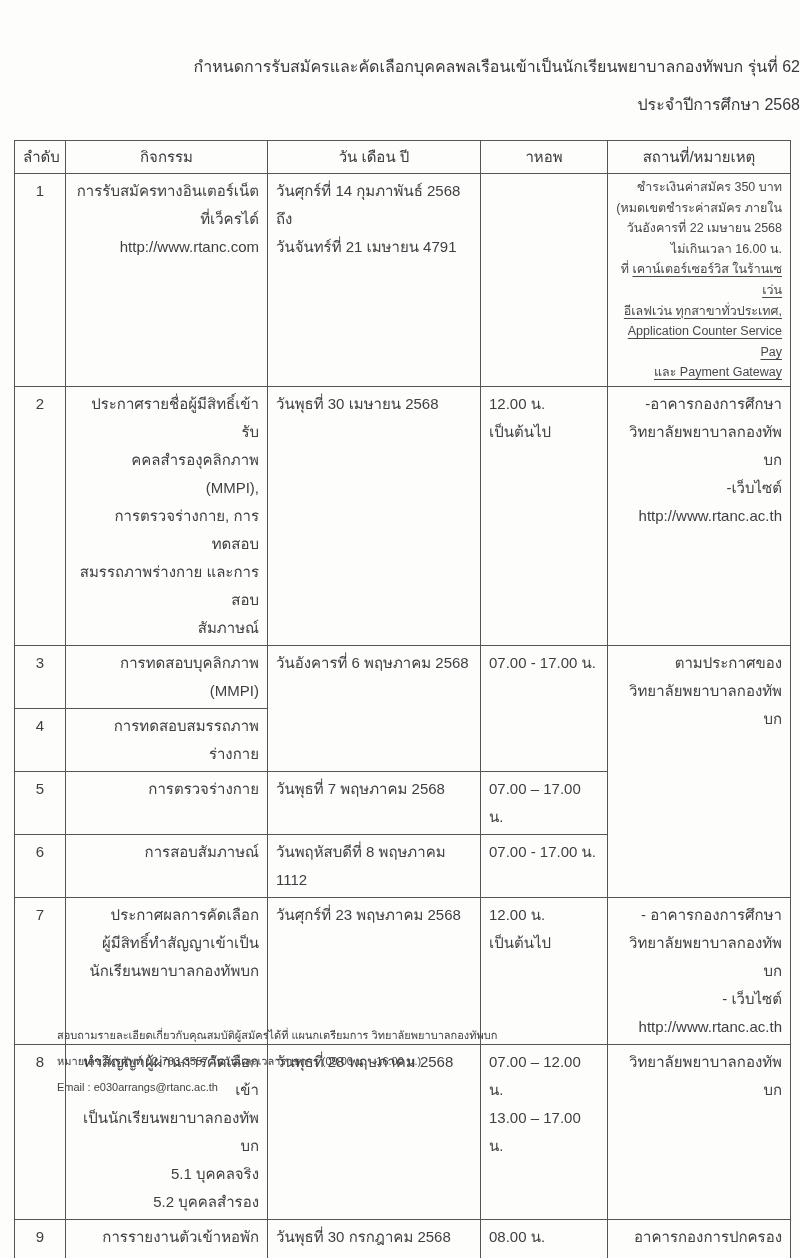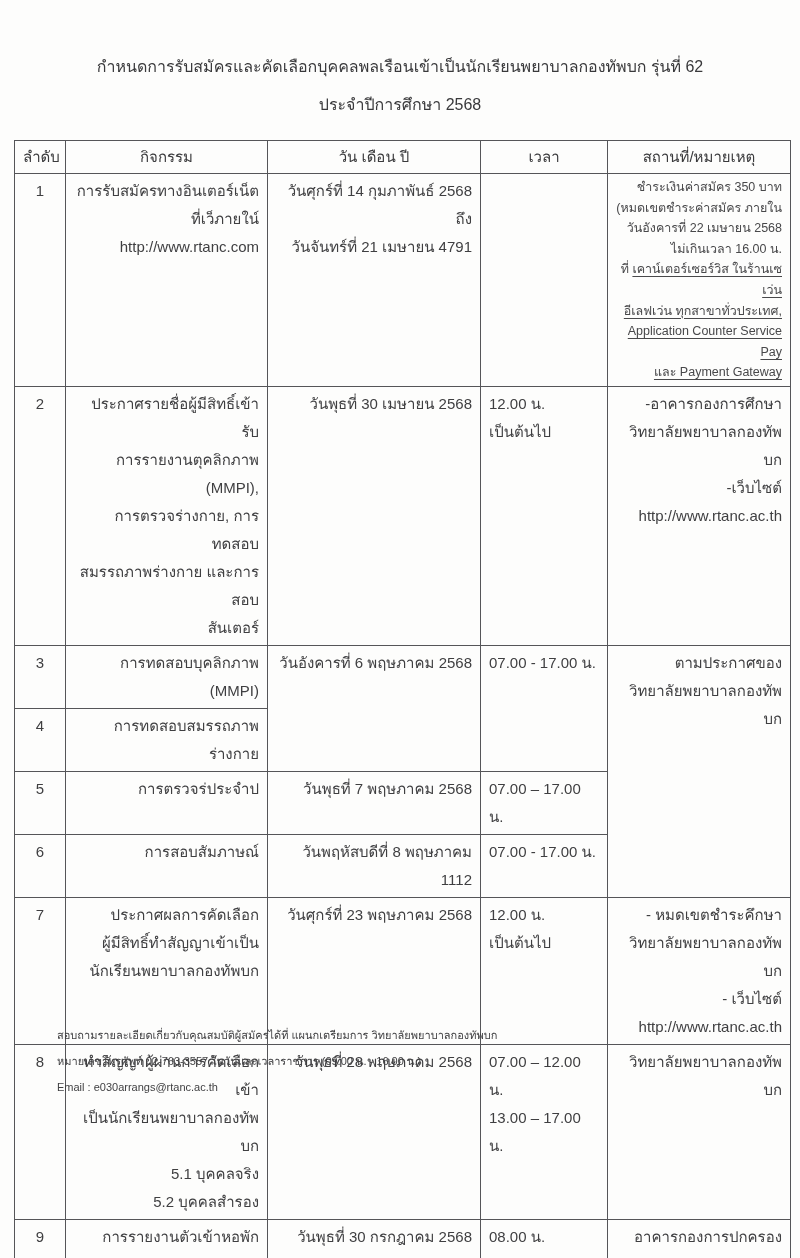--- a/index.html
+++ b/index.html
@@ -14,21 +14,21 @@
     background: #fdfdfc;
     font-family: "Liberation Sans", "DejaVu Sans", sans-serif;
     color: #3f3f41;
     overflow: hidden;
   }
   .title-block {
     position: absolute;
     top: 48px;
     left: 0;
     width: 100%;
-    text-align: center;
+    text-align: right;
     font-size: 16px;
     line-height: 38px;
     color: #39393b;
   }
   table.schedule {
     position: absolute;
     top: 140px;
     left: 14px;
     width: 776px;
     border-collapse: collapse;
@@ -45,21 +45,21 @@
   }
   .schedule th {
     text-align: center;
     vertical-align: middle;
     height: 26px;
     line-height: 22px;
     color: #3a3a3c;
   }
   .c-no   { text-align: center; }
   .c-act  { text-align: right; padding-left: 11px; }
-  .c-date { text-align: right; }
+  .c-date { text-align: left; }
   .c-time { text-align: left; }
   .c-rem  { text-align: right; padding-left: 9px; line-height: 29px; }
   .small-rem {
     font-size: 12.5px;
     line-height: 20.6px;
     padding-top: 6px;
     color: #48484a;
   }
   .small-rem .tl { line-height: 20.6px; }
   .u-lines .tl, .ul { text-decoration: underline; text-underline-offset: 3px; }
@@ -99,29 +99,29 @@
       <col style="width:202px">
       <col style="width:213px">
       <col style="width:127px">
       <col style="width:183px">
     </colgroup>
     <tbody>
         <tr>
       <th>ลำดับ</th>
       <th>กิจกรรม</th>
       <th>วัน เดือน ปี</th>
-      <th>เวลา</th>
+      <th>าหอพ</th>
       <th>สถานที่/หมายเหตุ</th>
     </tr>
 
     <tr class="h1">
       <td class="c-no">1</td>
       <td class="c-act">
             <div class="tl">การรับสมัครทางอินเตอร์เน็ต</div>
-            <div class="tl">ที่เว็ภายใน์</div>
+            <div class="tl">ที่เว็ครได์</div>
             <div class="tl">http://www.rtanc.com</div>
           </td>
       <td class="c-date">
             <div class="tl">วันศุกร์ที่ 14 กุมภาพันธ์ 2568</div>
             <div class="tl">ถึง</div>
             <div class="tl">วันจันทร์ที่ 21 เมษายน 4791</div>
           </td>
       <td class="c-time"></td>
       <td class="c-rem small-rem">
         <div>
@@ -136,24 +136,24 @@
               <div class="tl">Application Counter Service Pay</div>
               <div class="tl">และ Payment Gateway</div>
             </div>
       </td>
     </tr>
 
     <tr class="h2">
       <td class="c-no">2</td>
       <td class="c-act">
             <div class="tl">ประกาศรายชื่อผู้มีสิทธิ์เข้ารับ</div>
-            <div class="tl">การรายงานตุคลิกภาพ (MMPI),</div>
+            <div class="tl">คคลสำรองุคลิกภาพ (MMPI),</div>
             <div class="tl">การตรวจร่างกาย, การทดสอบ</div>
             <div class="tl">สมรรถภาพร่างกาย และการสอบ</div>
-            <div class="tl">สันเตอร์</div>
+            <div class="tl">สัมภาษณ์</div>
           </td>
       <td class="c-date">
             <div class="tl">วันพุธที่ 30 เมษายน 2568</div>
           </td>
       <td class="c-time">
             <div class="tl">12.00 น.</div>
             <div class="tl">เป็นต้นไป</div>
           </td>
       <td class="c-rem">
             <div class="tl">-อาคารกองการศึกษา</div>
@@ -183,21 +183,21 @@
     <tr class="h4">
       <td class="c-no">4</td>
       <td class="c-act">
             <div class="tl">การทดสอบสมรรถภาพร่างกาย</div>
           </td>
     </tr>
 
     <tr class="h5">
       <td class="c-no">5</td>
       <td class="c-act">
-            <div class="tl">การตรวจร่ประจำป</div>
+            <div class="tl">การตรวจร่างกาย</div>
           </td>
       <td class="c-date">
             <div class="tl">วันพุธที่ 7 พฤษภาคม 2568</div>
           </td>
       <td class="c-time">
             <div class="tl">07.00 – 17.00 น.</div>
           </td>
     </tr>
 
     <tr class="h6">
@@ -221,21 +221,21 @@
             <div class="tl">นักเรียนพยาบาลกองทัพบก</div>
           </td>
       <td class="c-date">
             <div class="tl">วันศุกร์ที่ 23 พฤษภาคม 2568</div>
           </td>
       <td class="c-time">
             <div class="tl">12.00 น.</div>
             <div class="tl">เป็นต้นไป</div>
           </td>
       <td class="c-rem">
-            <div class="tl">- หมดเขตชำระคึกษา</div>
+            <div class="tl">- อาคารกองการศึกษา</div>
             <div class="tl">วิทยาลัยพยาบาลกองทัพบก</div>
             <div class="tl">- เว็บไซต์</div>
             <div class="tl">http://www.rtanc.ac.th</div>
           </td>
     </tr>
 
     <tr class="h8">
       <td class="c-no">8</td>
       <td class="c-act">
             <div class="tl">ทำสัญญาผู้ผ่านการคัดเลือกเข้า</div>

